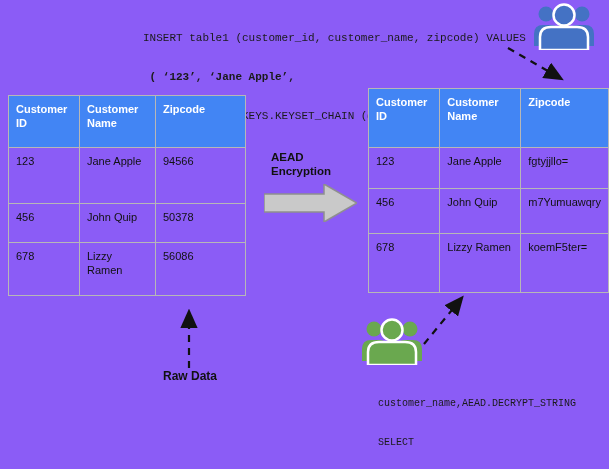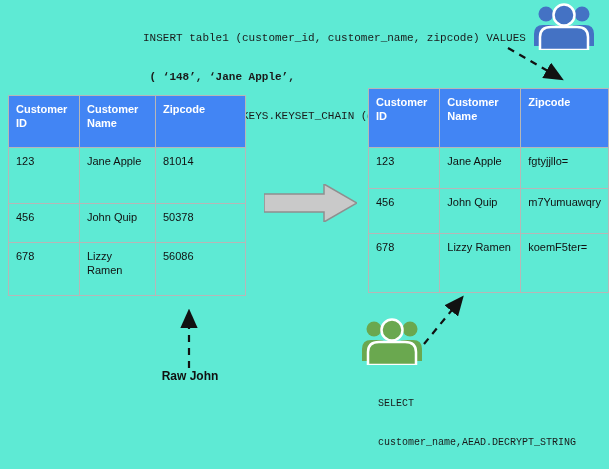--- a/index.html
+++ b/index.html
@@ -1,17 +1,17 @@
 <!DOCTYPE html>
 <html><head>
 <meta charset="utf-8">
 <style>
   html,body { margin:0; padding:0; background:#ffffff; }
   #canvas {
-    position:relative; width:609px; height:469px; background:#5eead4;
+    position:relative; width:609px; height:469px; background:#8b5cf6;
     font-family:"Liberation Sans", sans-serif; color:#111; overflow:hidden;
   }
   .abs { position:absolute; }
   
   .code {
     font-family:"Liberation Mono","DejaVu Sans Mono",monospace;
     white-space:pre; color:#1a1a1a;
   }
   .code-insert { left:143px; top:6px; font-size:11px; line-height:13px; }
   .code-select { left:378px; top:371px; font-size:10px; line-height:13px; }
@@ -38,21 +38,21 @@
   }
   .overlay { left:0; top:0; pointer-events:none; }
 </style>
 </head>
 <body>
 
 <div id="canvas">
 
   <div class="abs code code-insert">
     <div>INSERT table1 (customer_id, customer_name, zipcode) VALUES</div>
-    <div class="bold"> ( ‘148’, ‘Jane Apple’,</div>
+    <div class="bold"> ( ‘123’, ‘Jane Apple’,</div>
     <div> AEAD.ENCRYPT (KEYS.KEYSET_CHAIN (@kms_resource_name,</div>
   </div>
 
   <svg class="abs" style="left:533px; top:2px;" width="62" height="48" viewBox="0 0 60 48">
     <circle cx="12" cy="12" r="7.5" fill="#4472C4"></circle>
     <circle cx="48" cy="12" r="7.5" fill="#4472C4"></circle>
     <path d="M0,44 L0,32 Q0,23 9,23 L17,23 Q26,23 26,32 L26,44 Z" fill="#4472C4"></path>
     <path d="M34,44 L34,32 Q34,23 43,23 L51,23 Q60,23 60,32 L60,44 Z" fill="#4472C4"></path>
     <circle cx="30" cy="13" r="10.5" fill="#4472C4" stroke="#ffffff" stroke-width="2.5"></circle>
     <path d="M6,48 L6,35 Q6,25 17,25 L43,25 Q54,25 54,35 L54,48 Z" fill="#4472C4" stroke="#ffffff" stroke-width="2.5"></path>
@@ -75,21 +75,21 @@
       </colgroup>
     <tbody>
         <tr style="height:52px">
       <td class="hdr">Customer ID</td>
       <td class="hdr">Customer Name</td>
       <td class="hdr">Zipcode</td>
     </tr>
     <tr style="height:56px">
       <td>123</td>
       <td>Jane Apple</td>
-      <td>81014</td>
+      <td>94566</td>
     </tr>
     <tr style="height:39px">
       <td>456</td>
       <td>John Quip</td>
       <td>50378</td>
     </tr>
     <tr style="height:53px">
       <td>678</td>
       <td>Lizzy Ramen</td>
       <td>56086</td>
@@ -120,30 +120,31 @@
       <td>m7Yumuawqry</td>
     </tr>
     <tr style="height:59px">
       <td>678</td>
       <td>Lizzy Ramen</td>
       <td>koemF5ter=</td>
     </tr>
   </tbody>
     </table>
 
+  <div class="abs transform-label">AEAD Encryption</div>
 
   <svg class="abs" style="left:264px; top:184px;" width="93" height="38" viewBox="0 0 93 38">
     <polygon points="0,10 60,10 60,0 93,19 60,38 60,28 0,28" fill="#C9C9C9" stroke="#8F8F8F" stroke-width="1.5"></polygon>
   </svg>
 
-  <div class="abs rawdata-label">Raw John</div>
+  <div class="abs rawdata-label">Raw Data</div>
 
   <div class="abs code code-select">
+    <div>customer_name,AEAD.DECRYPT_STRING</div>
     <div>SELECT</div>
-    <div>customer_name,AEAD.DECRYPT_STRING</div>
     
     
     
     
   </div>
 
   <svg class="abs overlay" width="609" height="469" viewBox="0 0 609 469">
     <defs>
       <marker id="ah" markerWidth="9" markerHeight="8" refX="7" refY="4" orient="auto">
         <path d="M0,0 L9,4 L0,8 Z" fill="#111"></path>

